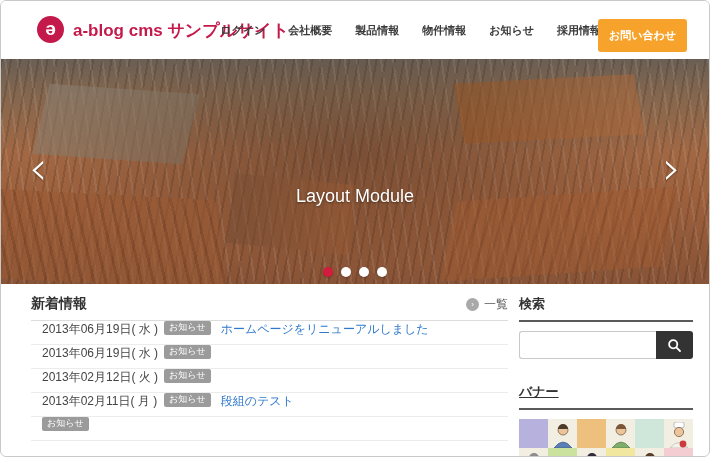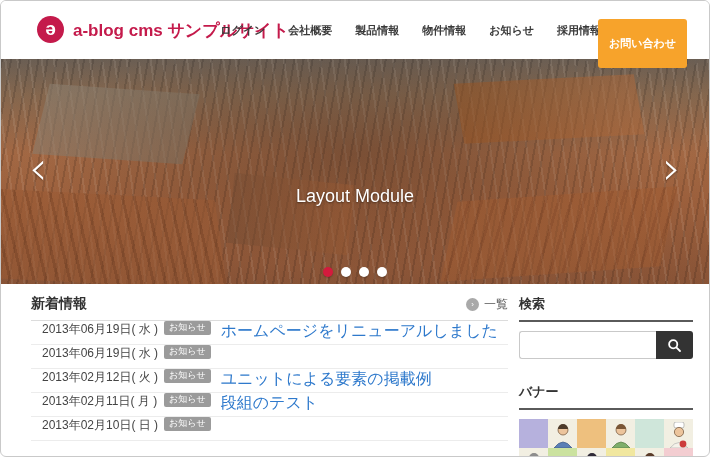--- a/index.html
+++ b/index.html
@@ -10,21 +10,21 @@
   
   .header{position:absolute;top:0;left:0;right:0;height:58px;background:#fff;z-index:5;}
   .logo{position:absolute;left:36px;top:15px;width:27px;height:27px;border-radius:50%;
         background:#c41a4b;color:#fff;font-weight:bold;font-size:19px;line-height:26px;
         text-align:center;cursor:pointer;}
   .site-title{position:absolute;left:72px;top:18px;font-size:17px;font-weight:bold;
         color:#c41a4b;cursor:pointer;white-space:nowrap;}
   .nav{position:absolute;right:108px;top:0;height:58px;display:flex;align-items:center;gap:23px;}
   .nav a{font-size:11px;color:#3a3a3a;text-decoration:none;font-weight:bold;white-space:nowrap;cursor:pointer;}
   .contact-btn{position:absolute;right:22px;top:18px;background:#f7a32b;color:#fff;
-        font-size:11px;font-weight:bold;padding:17px 11px;border-radius:3px;border:none;
+        font-size:11px;font-weight:bold;padding:9px 11px;border-radius:3px;border:none;
         cursor:pointer;white-space:nowrap;text-align:right;}
 
   
   .hero{position:absolute;top:58px;left:0;right:0;height:225px;overflow:hidden;
         background:
           radial-gradient(ellipse at 50% 42%, rgba(45,32,26,.38), rgba(45,32,26,.06) 62%),
           repeating-linear-gradient(100deg, rgba(0,0,0,.13) 0 2px, rgba(0,0,0,0) 2px 9px),
           repeating-linear-gradient(262deg, rgba(255,240,225,.10) 0 2px, rgba(0,0,0,0) 2px 12px),
           linear-gradient(180deg,#6e6257 0%,#8a6b51 16%,#a96c46 42%,#a2633e 64%,#8d5638 100%);}
   .patch{position:absolute;opacity:.75;}
@@ -59,32 +59,32 @@
   .news-title{font-size:14px;font-weight:bold;color:#333;}
   .list-link{display:flex;align-items:center;gap:5px;font-size:12px;color:#555;
       text-decoration:none;cursor:pointer;}
   .circle-arrow{display:inline-block;width:13px;height:13px;border-radius:50%;background:#a9a9a9;
       color:#fff;font-size:8px;line-height:13px;text-align:center;}
   .news-row{display:flex;align-items:flex-start;height:24px;border-bottom:1px solid #ececec;
       padding-left:11px;}
   .news-date{font-size:12px;color:#444;width:122px;flex:none;white-space:nowrap;}
   .badge{flex:none;background:#9b9b9b;color:#fff;font-size:9px;line-height:1;
       padding:2px 5px 3px;border-radius:2px;margin-right:10px;white-space:nowrap;}
-  .news-link{font-size:16px;color:#2e79cc;text-decoration:none;cursor:pointer;white-space:nowrap;}
+  .news-link{font-size:12px;color:#2e79cc;text-decoration:none;cursor:pointer;white-space:nowrap;}
 
   
   .sidebar{position:absolute;left:518px;top:294px;width:174px;}
   .side-title{font-size:13px;font-weight:bold;color:#333;border-bottom:2px solid #5a5a5a;
       padding-bottom:7px;margin:0;}
   .search-form{display:flex;margin-top:9px;height:28px;}
   .search-input{flex:1;min-width:0;border:1px solid #c9c9c9;border-right:none;
       border-radius:3px 0 0 3px;padding:0 6px;font-size:12px;outline:none;}
   .search-btn{width:37px;flex:none;background:#333;border:none;border-radius:0 3px 3px 0;
       cursor:pointer;display:flex;align-items:center;justify-content:center;}
-  .banner-title{margin-top:24px;}
+  .banner-title{margin-top:24px;text-decoration:underline;}
   .banner{margin-top:9px;display:grid;grid-template-columns:repeat(6,29px);
       grid-auto-rows:29px;cursor:pointer;}
   .cell{display:flex;align-items:flex-end;justify-content:center;overflow:hidden;}
   .c0{background:#b6b1dd;}  .c1{background:#f2efe2;}  .c2{background:#eec07e;}
   .c3{background:#f2efe2;}  .c4{background:#cfe6da;}  .c5{background:#f2efe2;}
   .c6{background:#f2efe2;}  .c7{background:#cbe29f;}  .c8{background:#f2efe2;}
   .c9{background:#f1e79f;}  .c10{background:#f2efe2;} .c11{background:#f3cdd1;}
 </style>
 </head>
 <body>
@@ -136,29 +136,27 @@
       <span class="badge">お知らせ</span>
       <a class="news-link">ホームページをリニューアルしました</a>
     </div>
     <div class="news-row">
       <span class="news-date">2013年06月19日( 水 )</span>
       <span class="badge">お知らせ</span>
     </div>
     <div class="news-row">
       <span class="news-date">2013年02月12日( 火 )</span>
       <span class="badge">お知らせ</span>
-      <a class="news-link">ユニットによる要素の掲載例</a>
     </div>
     <div class="news-row">
       <span class="news-date">2013年02月11日( 月 )</span>
       <span class="badge">お知らせ</span>
       <a class="news-link">段組のテスト</a>
     </div>
     <div class="news-row">
-      <span class="news-date">2013年02月10日( 日 )</span>
       <span class="badge">お知らせ</span>
     </div>
   </div>
 
   <div class="sidebar">
     <h2 class="side-title">検索</h2>
     <div class="search-form">
       <input class="search-input" type="text" value="" style="">
       <button class="search-btn">
         <svg width="15" height="15" viewBox="0 0 15 15">

